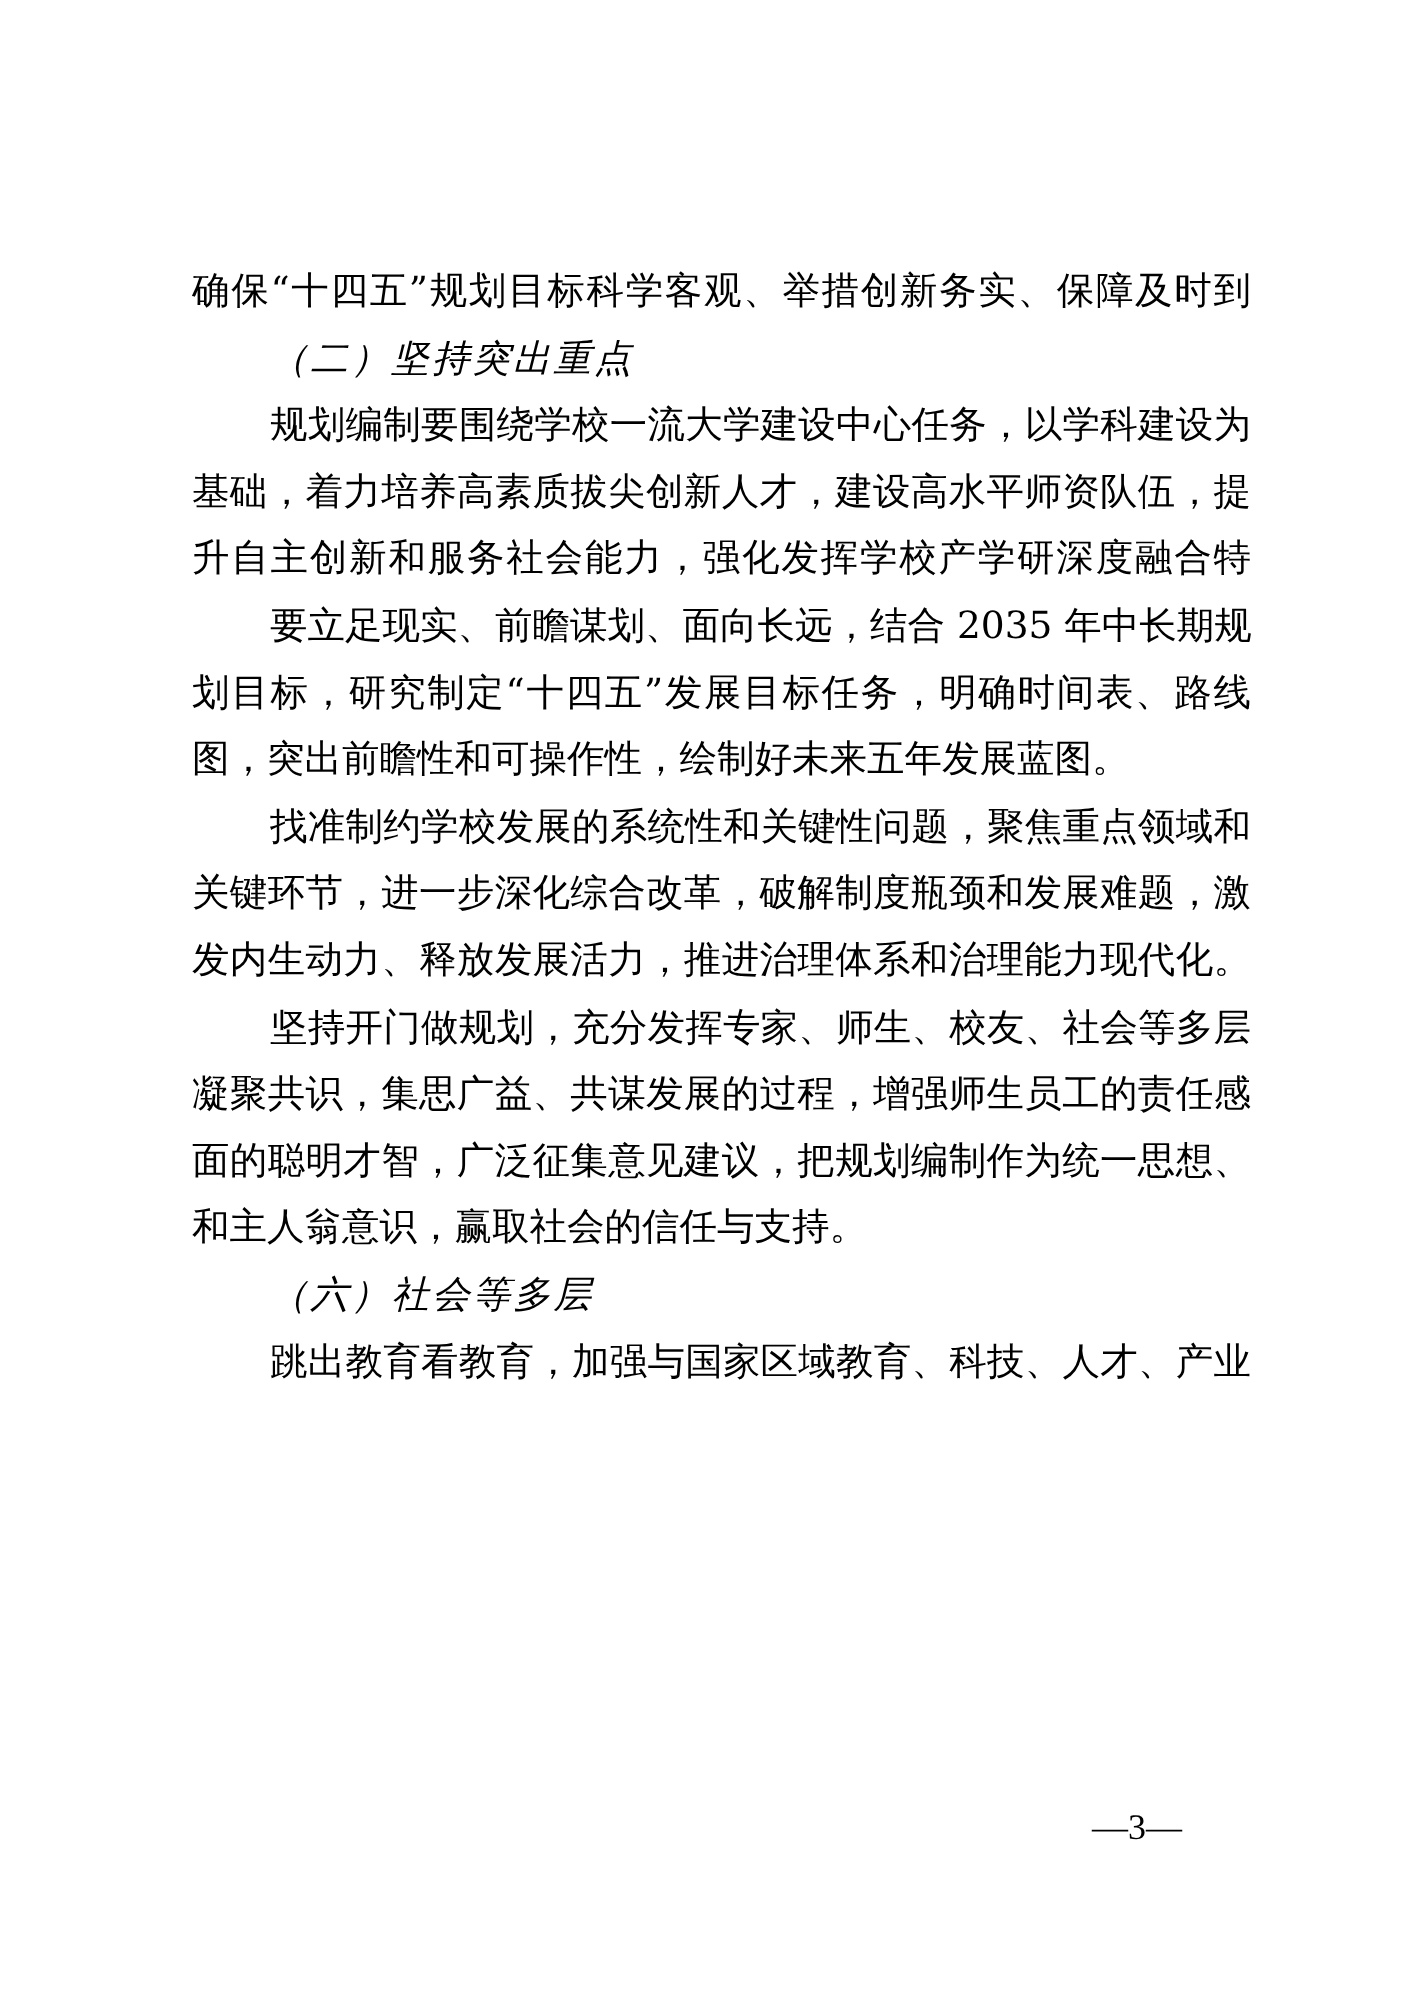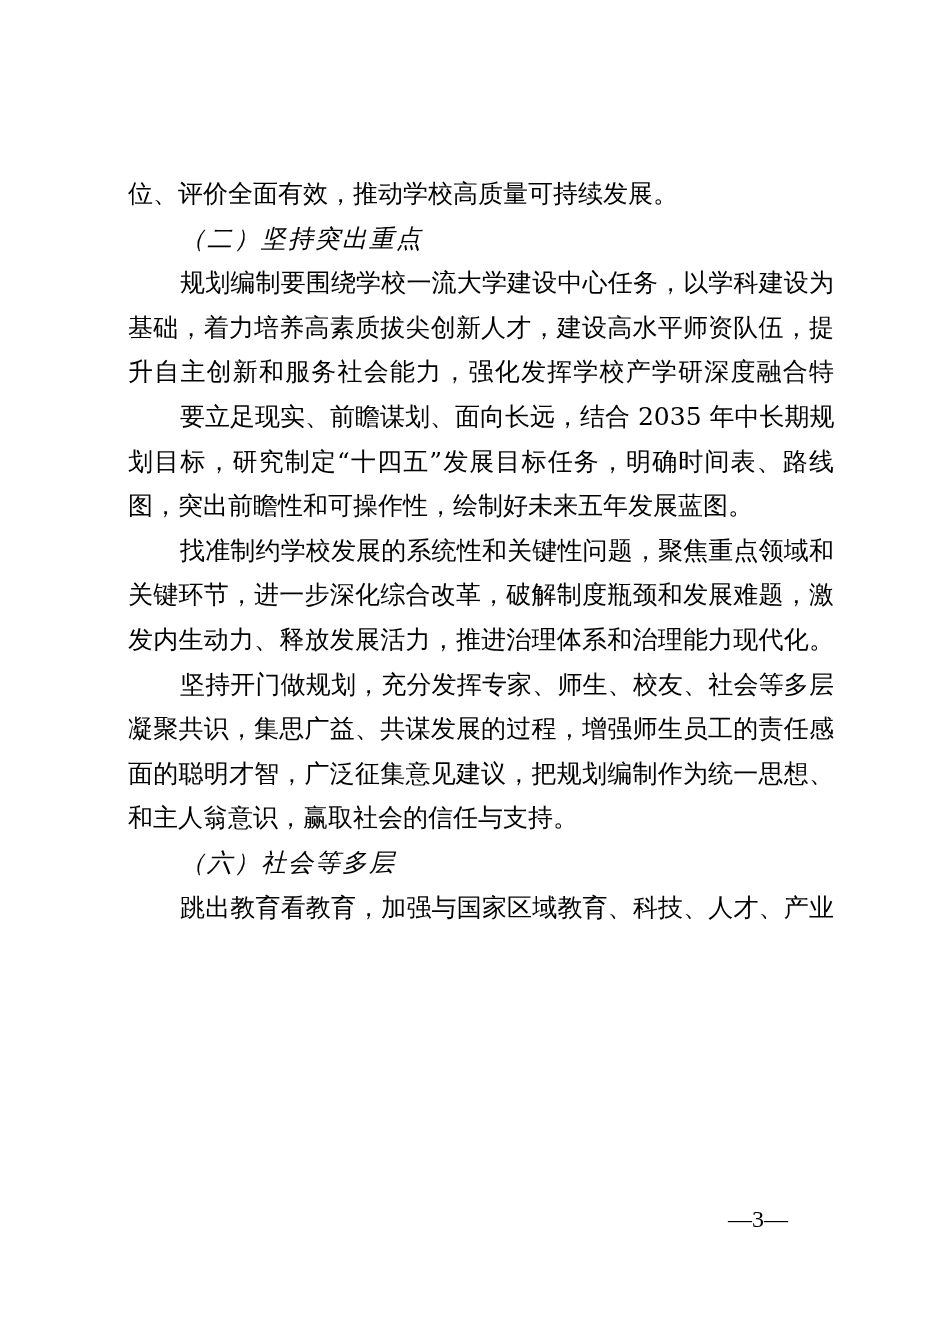--- a/index.html
+++ b/index.html
@@ -52,21 +52,21 @@
     font-family: "Liberation Serif", serif;
     font-size: 24px;
     line-height: 30px;
     color: #000;
   }
 </style>
 </head>
 <body>
 
 <div class="page">
-  <div class="line last">位、评价全面有效，推动学校高质量可持续发展。</div>
+  <div class="line">确保“十四五”规划目标科学客观、举措创新务实、保障及时到</div>
   <div class="heading">（二）坚持突出重点</div>
   <div class="line indent">规划编制要围绕学校一流大学建设中心任务，以学科建设为</div>
   <div class="line">基础，着力培养高素质拔尖创新人才，建设高水平师资队伍，提</div>
   <div class="line">升自主创新和服务社会能力，强化发挥学校产学研深度融合特</div>
   <div class="line indent">要立足现实、前瞻谋划、面向长远，结合 2035 年中长期规</div>
   <div class="line">划目标，研究制定“十四五”发展目标任务，明确时间表、路线</div>
   <div class="line last">图，突出前瞻性和可操作性，绘制好未来五年发展蓝图。</div>
   <div class="line indent">找准制约学校发展的系统性和关键性问题，聚焦重点领域和</div>
   <div class="line">关键环节，进一步深化综合改革，破解制度瓶颈和发展难题，激</div>
   <div class="line">发内生动力、释放发展活力，推进治理体系和治理能力现代化。</div>

